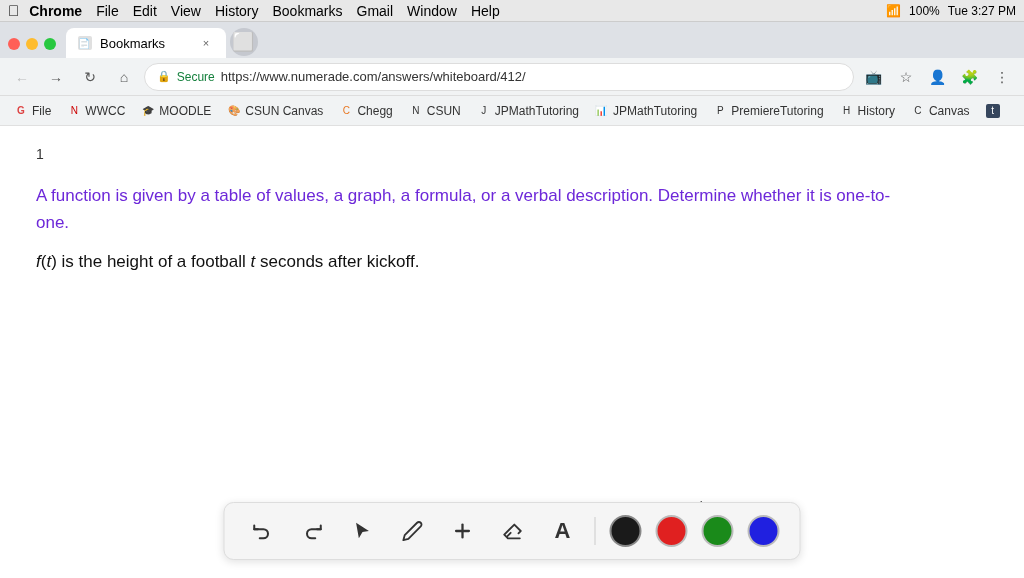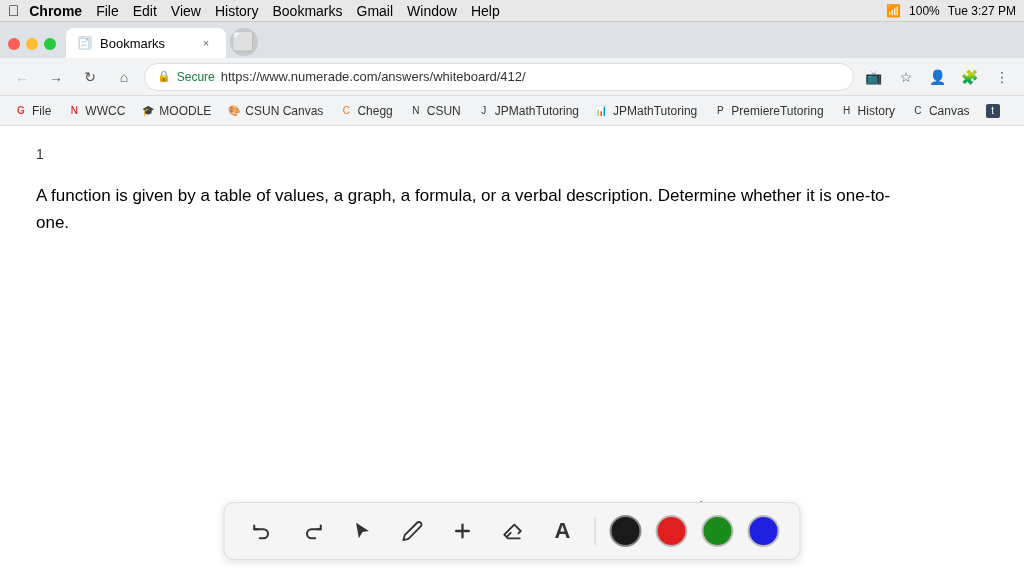--- a/index.html
+++ b/index.html
@@ -185,21 +185,21 @@
 
     .page-number {
       font-size: 14px;
       color: #333;
       margin-bottom: 20px;
     }
 
     .question-text {
       font-size: 17px;
       line-height: 1.6;
-      color: #000000;
+      color: #6d28d9;
       margin-bottom: 12px;
       max-width: 960px;
     }
 
     .function-text {
       font-size: 17px;
       line-height: 1.6;
       color: #111;
     }
 
@@ -374,20 +374,23 @@
 
 <div class="content-area">
   <div class="main-content">
     <div class="page-number">1</div>
 
     <div class="question-text">
       <span>A function is given by a table of values, a graph, a formula, or a verbal description. Determine whether it is one-to-</span><br>
       <span>one.</span>
     </div>
 
+    <div class="function-text">
+      <span class="italic">f</span><span>(</span><span class="italic">t</span><span>)</span><span> is the height of a football </span><span class="italic">t</span><span> seconds after kickoff.</span>
+    </div>
 
     <div class="plus-cursor">+</div>
   </div>
 
   <div class="toolbar">
     <button class="tool-btn" title="Undo">
       <svg viewBox="0 0 24 24" fill="none" stroke="#333" stroke-width="2.2" stroke-linecap="round" stroke-linejoin="round">
         <path d="M3 10h10a5 5 0 0 1 0 10H9"></path>
         <polyline points="3 6 3 10 7 10"></polyline>
       </svg>

